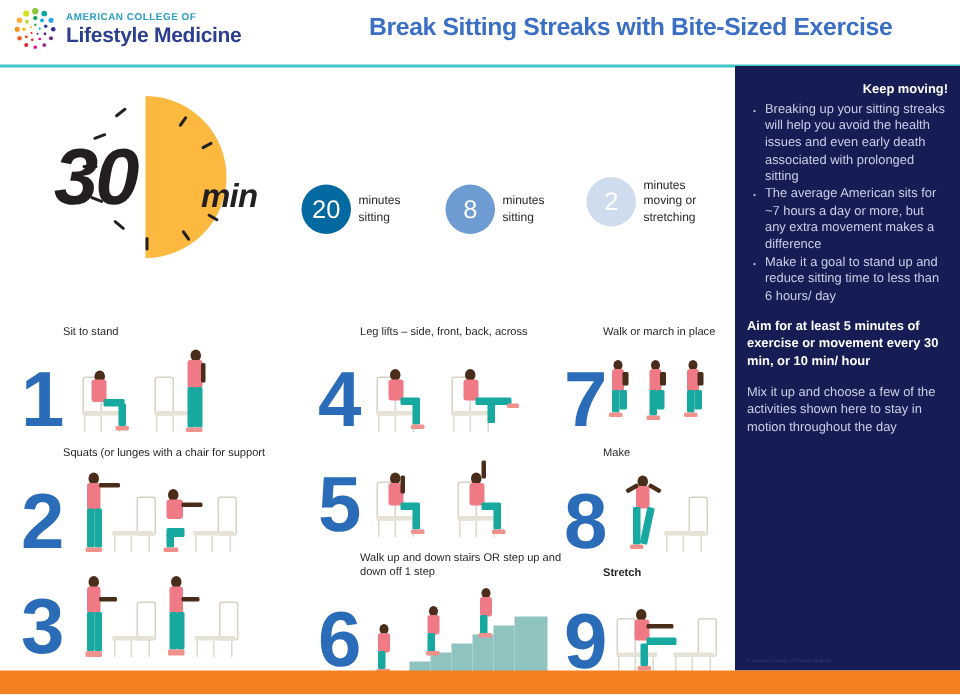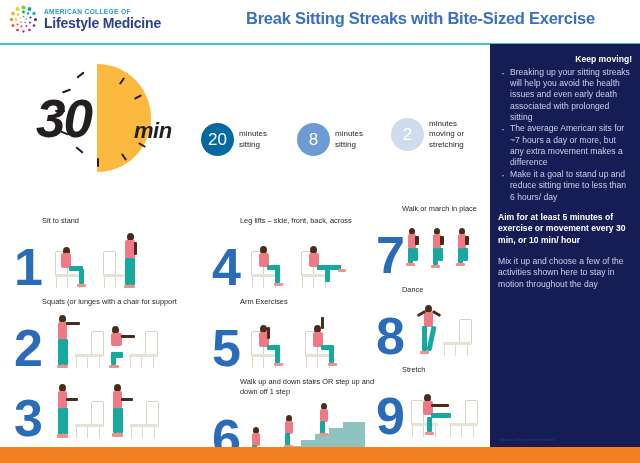--- a/index.html
+++ b/index.html
@@ -386,21 +386,20 @@
           <div class="head" style="left:71px;bottom:35px;width:7px;height:8px;"></div>
           <div class="torso" style="left:70px;bottom:22px;width:10px;height:14px;background:#ef7a85;"></div>
           <div class="leg" style="left:78px;bottom:19px;width:24px;height:5px;"></div>
           <div class="leg" style="left:86px;bottom:7px;width:5px;height:14px;"></div>
           <div class="shoe" style="left:99px;bottom:17px;width:8px;height:3px;"></div>
         </div>
       </div>
     </div>
 
     <div class="ex-item" style="margin-top:8px;">
-      <div class="ex-caption" style="padding-left:28px;">Arm Exercises</div>
       <div class="ex-row">
         <div class="big-num">5</div>
         <div class="art">
           <div class="chair" style="left:12px;bottom:2px;width:30px;height:36px;">
             <div class="chair-back" style="left:0;top:0;width:11px;height:24px;border-radius:2px;"></div>
             <div class="chair-seat" style="left:0;top:23px;width:27px;height:3px;"></div>
             <div class="chair-leg" style="left:1px;top:26px;height:11px;"></div>
             <div class="chair-leg" style="left:12px;top:26px;height:11px;"></div>
             <div class="chair-leg" style="left:24px;top:26px;height:11px;"></div>
           </div>
@@ -448,21 +447,21 @@
           <div class="shoe" style="left:45px;bottom:12px;width:9px;height:3px;"></div>
           <div class="head" style="left:82px;bottom:50px;width:6px;height:7px;"></div>
           <div class="torso" style="left:81px;bottom:38px;width:8px;height:13px;background:#ef7a85;"></div>
           <div class="leg" style="left:81px;bottom:26px;width:5px;height:13px;"></div>
           <div class="shoe" style="left:80px;bottom:24px;width:9px;height:3px;"></div>
         </div>
       </div>
     </div>
   </div>
 
-  <div class="col" style="left:376px;top:204px;width:115px;">
+  <div class="col" style="left:376px;top:216px;width:115px;">
 
     <div class="ex-item">
       <div class="ex-caption" style="padding-left:26px;">Walk or march in place</div>
       <div class="ex-row">
         <div class="big-num">7</div>
         <div class="art">
           <div class="head" style="left:6px;bottom:42px;width:6px;height:7px;"></div>
           <div class="torso" style="left:5px;bottom:28px;width:8px;height:15px;background:#ef7a85;"></div>
           <div class="arm" style="left:12px;bottom:32px;width:4px;height:9px;background:#4a2c1a;"></div>
           <div class="leg" style="left:5px;bottom:14px;width:5px;height:15px;"></div>
@@ -478,21 +477,21 @@
           <div class="torso" style="left:55px;bottom:28px;width:8px;height:15px;background:#ef7a85;"></div>
           <div class="arm" style="left:62px;bottom:32px;width:4px;height:9px;background:#4a2c1a;"></div>
           <div class="leg" style="left:55px;bottom:14px;width:5px;height:15px;"></div>
           <div class="leg" style="left:60px;bottom:16px;width:5px;height:13px;"></div>
           <div class="shoe" style="left:53px;bottom:11px;width:9px;height:3px;"></div>
         </div>
       </div>
     </div>
 
     <div class="ex-item" style="margin-top:8px;">
-      <div class="ex-caption" style="padding-left:26px;">Dance</div>
+      <div class="ex-caption" style="padding-left:26px;">Make</div>
       <div class="ex-row">
         <div class="big-num">8</div>
         <div class="art">
           <div class="head" style="left:22px;bottom:44px;width:7px;height:8px;"></div>
           <div class="torso" style="left:21px;bottom:30px;width:9px;height:15px;background:#ef7a85;"></div>
           <div class="arm" style="left:14px;bottom:42px;width:9px;height:3px;background:#4a2c1a;transform:rotate(-30deg);"></div>
           <div class="arm" style="left:29px;bottom:42px;width:9px;height:3px;background:#4a2c1a;transform:rotate(30deg);"></div>
           <div class="leg" style="left:19px;bottom:6px;width:5px;height:25px;"></div>
           <div class="leg" style="left:26px;bottom:6px;width:5px;height:25px;transform:rotate(12deg);"></div>
           <div class="shoe" style="left:17px;bottom:3px;width:9px;height:3px;"></div>
@@ -501,21 +500,21 @@
             <div class="chair-seat" style="left:0;top:23px;width:27px;height:3px;"></div>
             <div class="chair-leg" style="left:1px;top:26px;height:11px;"></div>
             <div class="chair-leg" style="left:12px;top:26px;height:11px;"></div>
             <div class="chair-leg" style="left:24px;top:26px;height:11px;"></div>
           </div>
         </div>
       </div>
     </div>
 
     <div class="ex-item" style="margin-top:8px;">
-      <div class="ex-caption" style="padding-left:26px;">Stretch</div>
+      <div class="ex-caption" style="padding-left:26px;font-weight:bold;">Stretch</div>
       <div class="ex-row">
         <div class="big-num">9</div>
         <div class="art">
           <div class="chair" style="left:8px;bottom:2px;width:30px;height:36px;">
             <div class="chair-back" style="left:0;top:0;width:11px;height:24px;border-radius:2px;"></div>
             <div class="chair-seat" style="left:0;top:23px;width:27px;height:3px;"></div>
             <div class="chair-leg" style="left:1px;top:26px;height:11px;"></div>
             <div class="chair-leg" style="left:12px;top:26px;height:11px;"></div>
             <div class="chair-leg" style="left:24px;top:26px;height:11px;"></div>
           </div>

